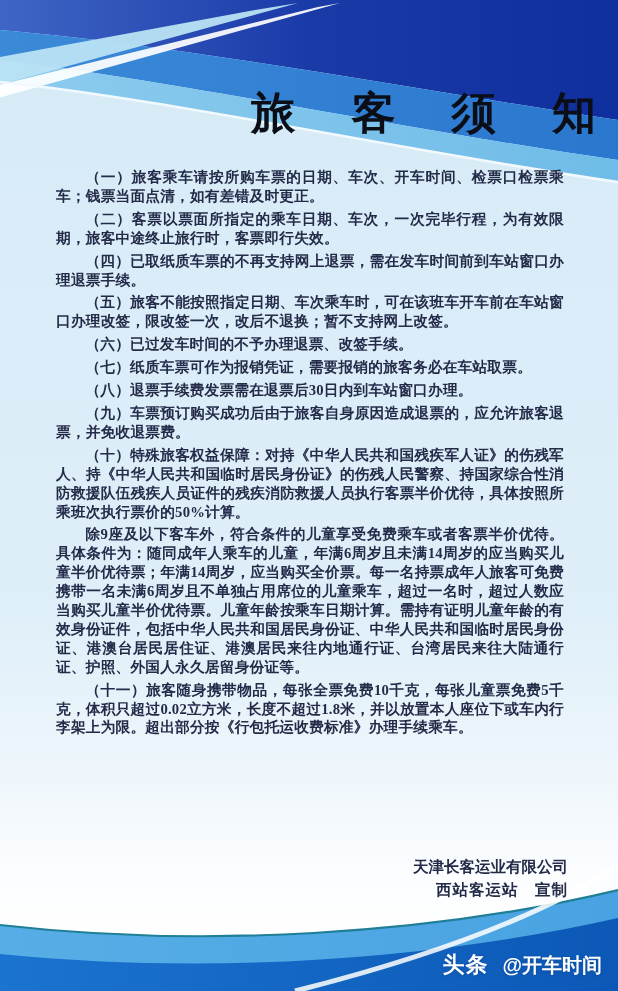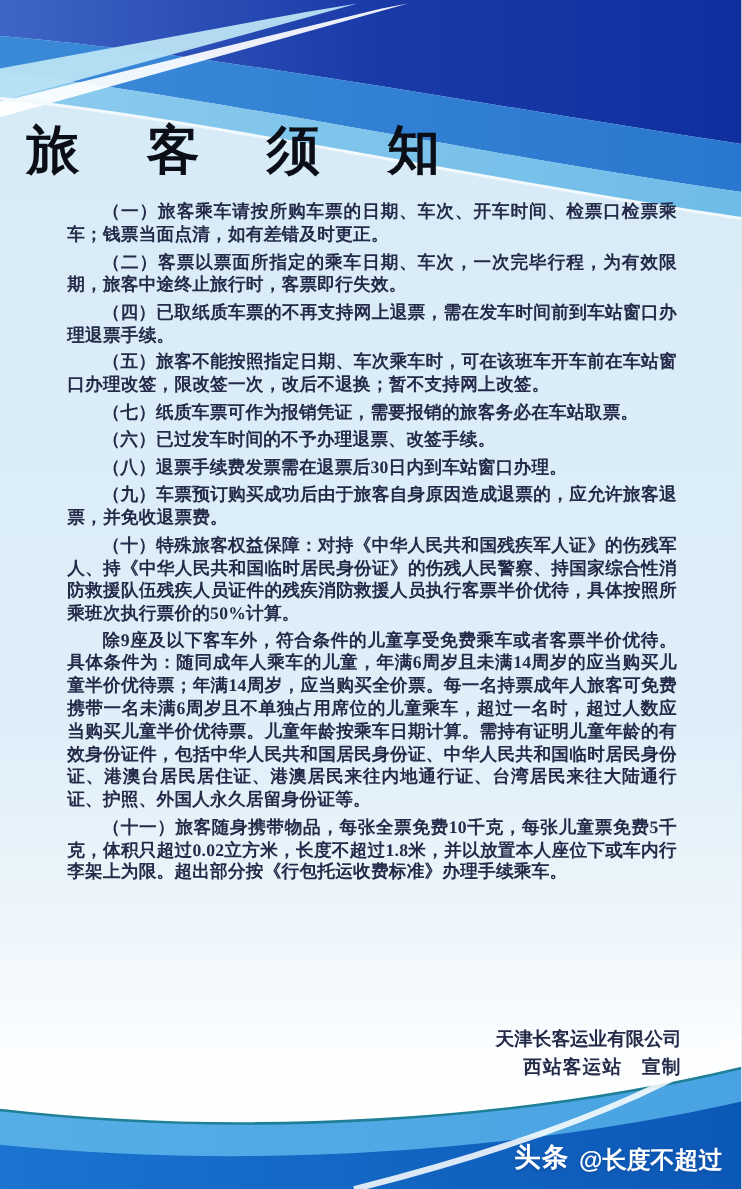--- a/index.html
+++ b/index.html
@@ -12,22 +12,22 @@
     background: linear-gradient(180deg,
       #cfe7f5 0%, #d7ebf7 9%, #dbedf8 40%, #dfeff9 62%,
       #eef6fb 78%, #fbfdff 88%, #ffffff 94%);
     font-family: "Liberation Serif", "DejaVu Serif", serif;
   }
   .deco { position: absolute; left: 0; display: block; pointer-events: none; }
   .deco-top { top: 0; }
   .deco-bottom { bottom: 0; }
   .notice-title {
     position: absolute;
-    top: 96px; left: 0; right: 0;
-    text-align: left;
+    top: 84px; left: 0; right: 0;
+    text-align: right;
     font-family: "Liberation Sans", "DejaVu Sans", sans-serif;
     font-weight: 900;
     font-size: 44px;
     letter-spacing: 22px;
     text-indent: 22px;
     color: #0b0e16;
     white-space: nowrap;
   }
   .notice-body {
     position: absolute;
@@ -49,22 +49,22 @@
     font-size: 15.5px;
     line-height: 23px;
     font-weight: 700;
     color: #242b49;
   }
   .signature .issuer-line { letter-spacing: 1px; }
   .watermark {
     position: absolute;
     right: 16px; bottom: 11px;
     display: flex;
-    align-items: flex-end;
-    gap: 8px;
+    align-items: center;
+    gap: 14px;
     color: #ffffff;
     font-family: "Liberation Sans", "DejaVu Sans", sans-serif;
     text-shadow: 0 1px 3px rgba(20, 60, 130, 0.45);
     white-space: nowrap;
   }
   .watermark .wm-logo { font-size: 22px; font-weight: 900; letter-spacing: 1px; }
   .watermark .wm-handle { font-size: 20px; font-weight: 800; }
 </style>
 </head>
 <body>
@@ -112,32 +112,32 @@
     <path d="M295,141 C450,102 560,58 632,6" fill="none" stroke="#ffffff" stroke-width="5" opacity="0.85"></path>
   </svg>
 
   <div class="notice-title">旅 客 须 知</div>
 
   <div class="notice-body">
       <p>（一）旅客乘车请按所购车票的日期、车次、开车时间、检票口检票乘车；钱票当面点清，如有差错及时更正。</p>
       <p>（二）客票以票面所指定的乘车日期、车次，一次完毕行程，为有效限期，旅客中途终止旅行时，客票即行失效。</p>
       <p>（四）已取纸质车票的不再支持网上退票，需在发车时间前到车站窗口办理退票手续。</p>
       <p>（五）旅客不能按照指定日期、车次乘车时，可在该班车开车前在车站窗口办理改签，限改签一次，改后不退换；暂不支持网上改签。</p>
+      <p>（六）已过发车时间的不予办理退票、改签手续。</p>
       <p>（七）纸质车票可作为报销凭证，需要报销的旅客务必在车站取票。</p>
-      <p>（六）已过发车时间的不予办理退票、改签手续。</p>
       <p>（八）退票手续费发票需在退票后30日内到车站窗口办理。</p>
       <p>（九）车票预订购买成功后由于旅客自身原因造成退票的，应允许旅客退票，并免收退票费。</p>
       <p>（十）特殊旅客权益保障：对持《中华人民共和国残疾军人证》的伤残军人、持《中华人民共和国临时居民身份证》的伤残人民警察、持国家综合性消防救援队伍残疾人员证件的残疾消防救援人员执行客票半价优待，具体按照所乘班次执行票价的50%计算。</p>
       <p>除9座及以下客车外，符合条件的儿童享受免费乘车或者客票半价优待。具体条件为：随同成年人乘车的儿童，年满6周岁且未满14周岁的应当购买儿童半价优待票；年满14周岁，应当购买全价票。每一名持票成年人旅客可免费携带一名未满6周岁且不单独占用席位的儿童乘车，超过一名时，超过人数应当购买儿童半价优待票。儿童年龄按乘车日期计算。需持有证明儿童年龄的有效身份证件，包括中华人民共和国居民身份证、中华人民共和国临时居民身份证、港澳台居民居住证、港澳居民来往内地通行证、台湾居民来往大陆通行证、护照、外国人永久居留身份证等。</p>
       <p>（十一）旅客随身携带物品，每张全票免费10千克，每张儿童票免费5千克，体积只超过0.02立方米，长度不超过1.8米，并以放置本人座位下或车内行李架上为限。超出部分按《行包托运收费标准》办理手续乘车。</p>
     </div>
 
   <div class="signature">
     <div class="company-line">天津长客运业有限公司</div>
     <div class="issuer-line">西站客运站　宣制</div>
   </div>
 
   <div class="watermark">
     <span class="wm-logo">头条</span>
-    <span class="wm-handle">@长度不超过</span>
+    <span class="wm-handle">@开车时间</span>
   </div>
 
 </div>
 
 </body></html>

